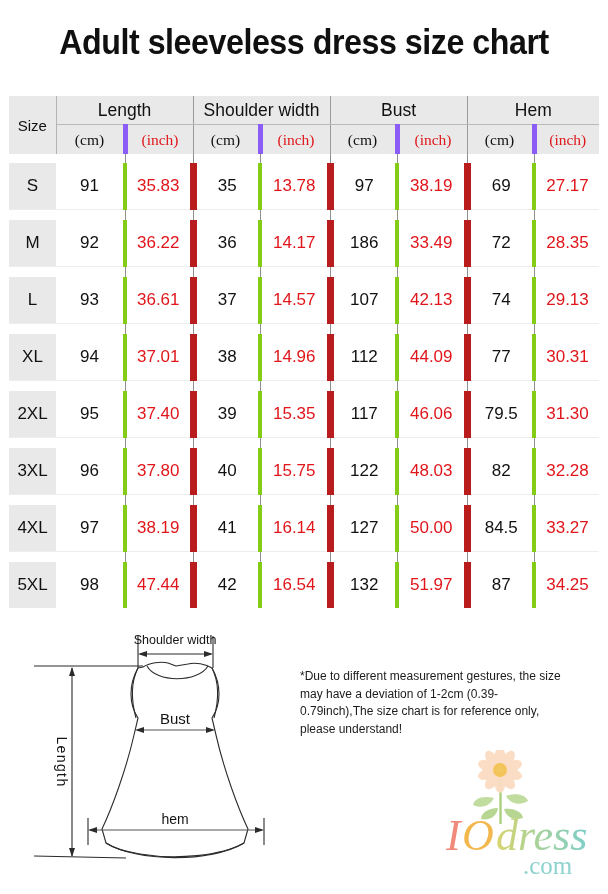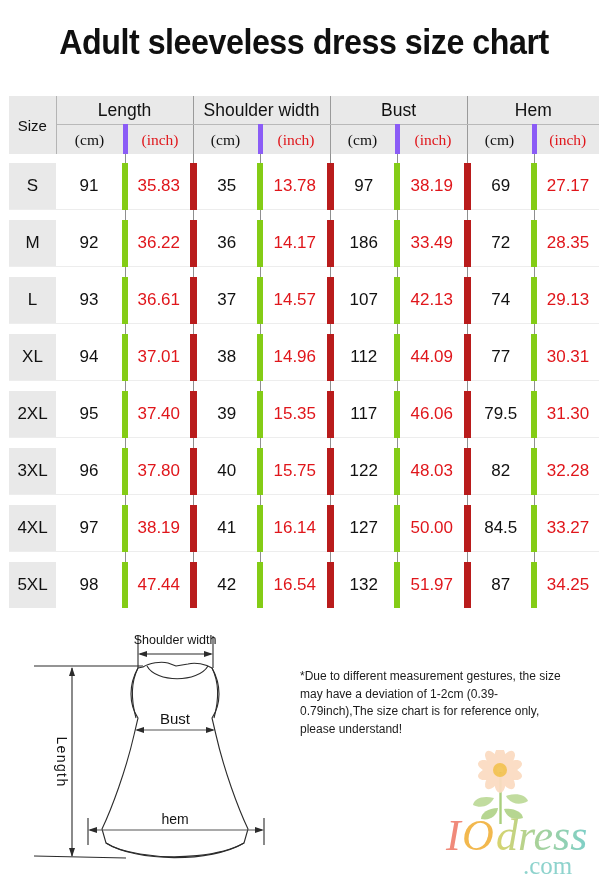--- a/index.html
+++ b/index.html
@@ -80,21 +80,21 @@
 
   
   .data-row td { height: 46px; background: #ffffff; font-size: 17px; color: #111; }
   .data-row td.sizecell {
     background: #e9e9e9;
     font-size: 17px;
     color: #111;
   }
   .data-row td.cm   { color: #111; }
   .data-row td.inch { color: #e0161b; font-weight: 600; }
-  .data-row td.vline { border-left: 6px solid #84cc16; }
+  .data-row td.vline { border-left: 4px solid #84cc16; }
   .data-row td.vline-strong { border-left: 7px solid #b91c1c; }
   .row-gap td { height: 10px; background:#ffffff; border-top: 1px solid #ededed; }
   .row-gap td.vline { border-left: 1px solid #8f8f8f; }
   .row-gap td.vline-strong { border-left: 1px solid #8f8f8f; }
 
   
   #diagram {
     position: absolute;
     left: 16px; top: 630px;
     width: 270px; height: 250px;

